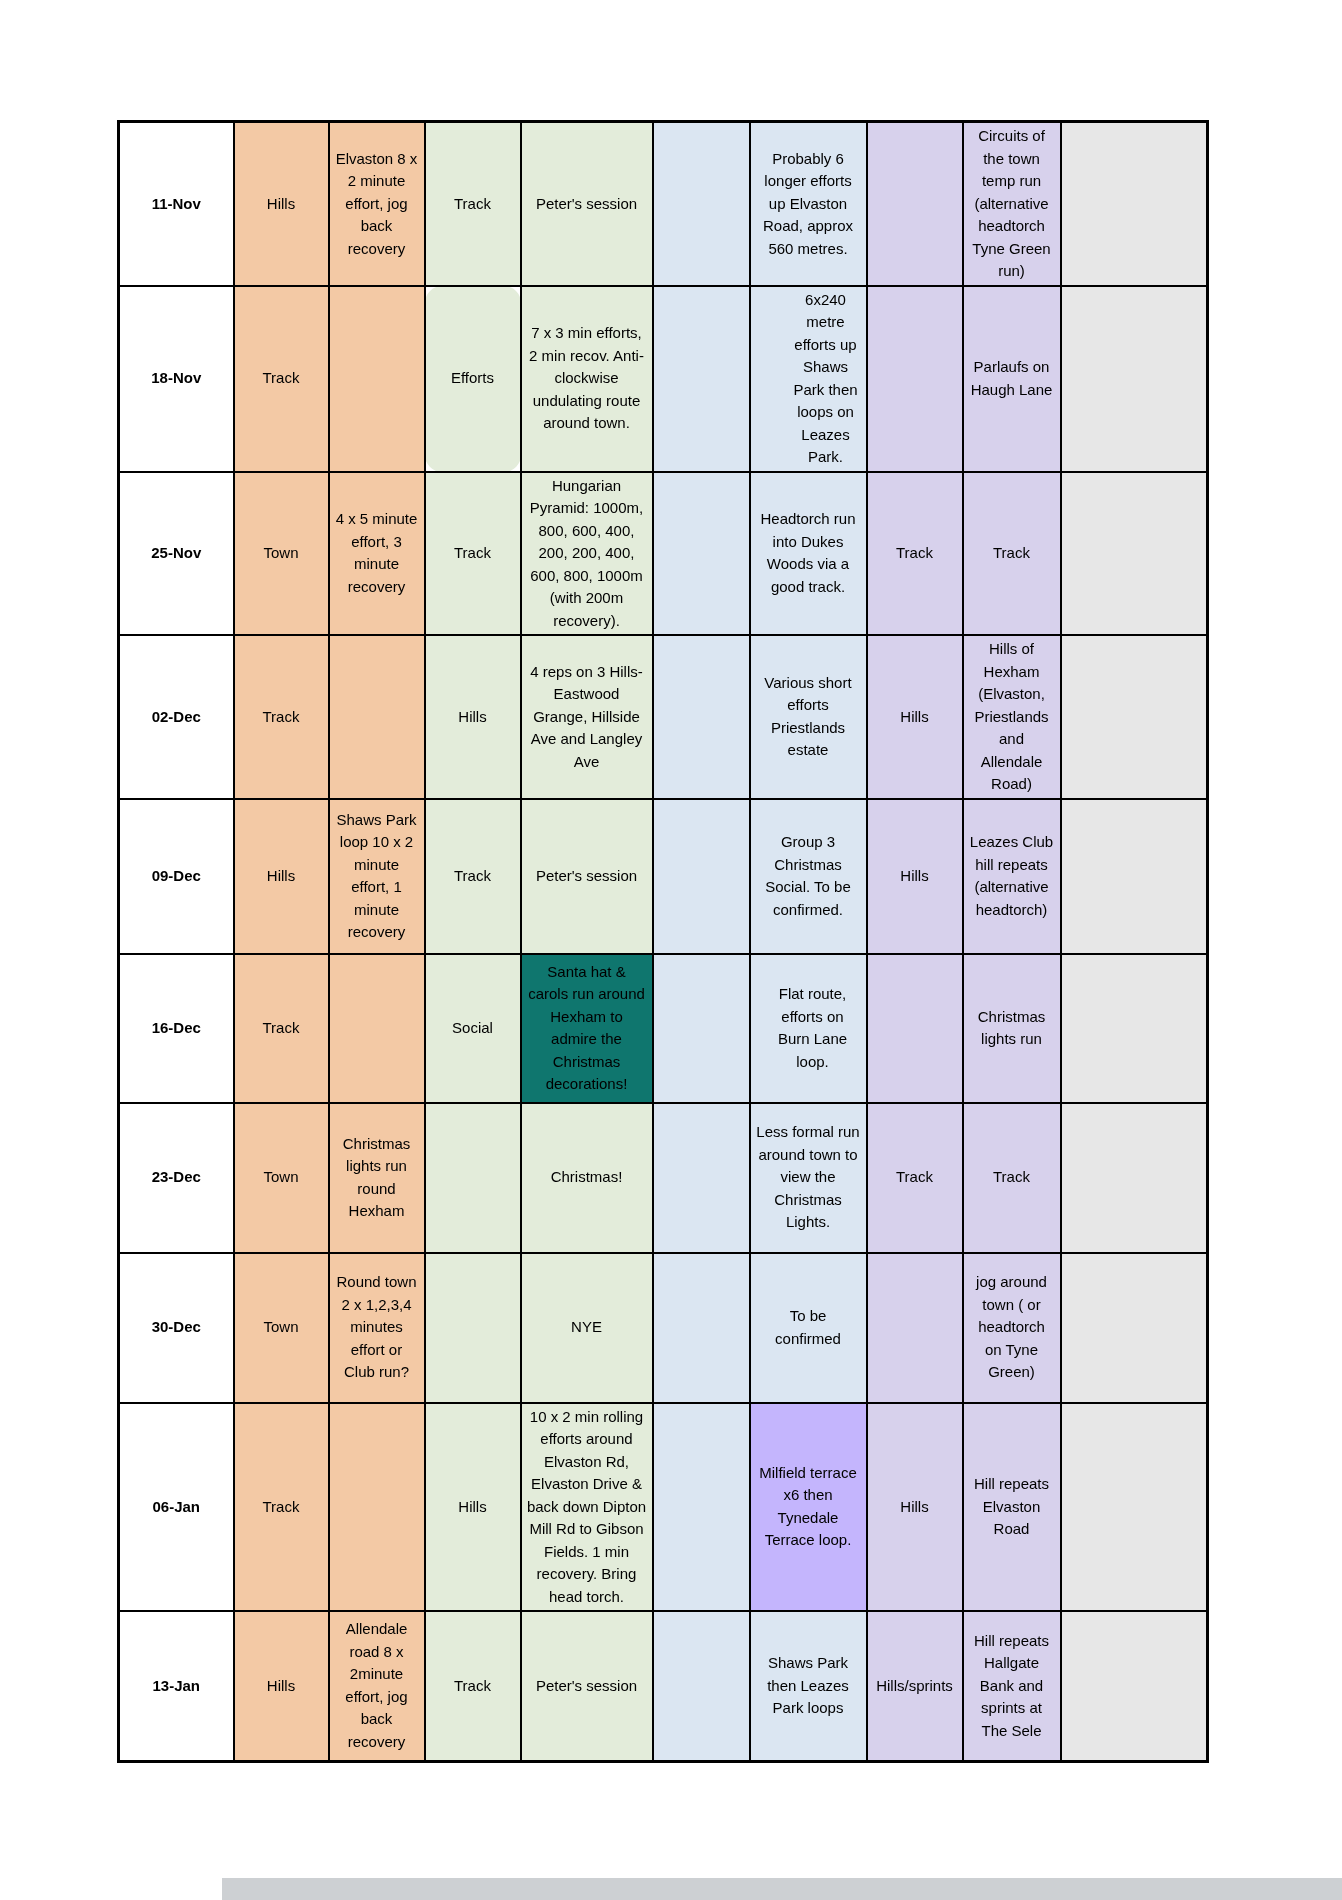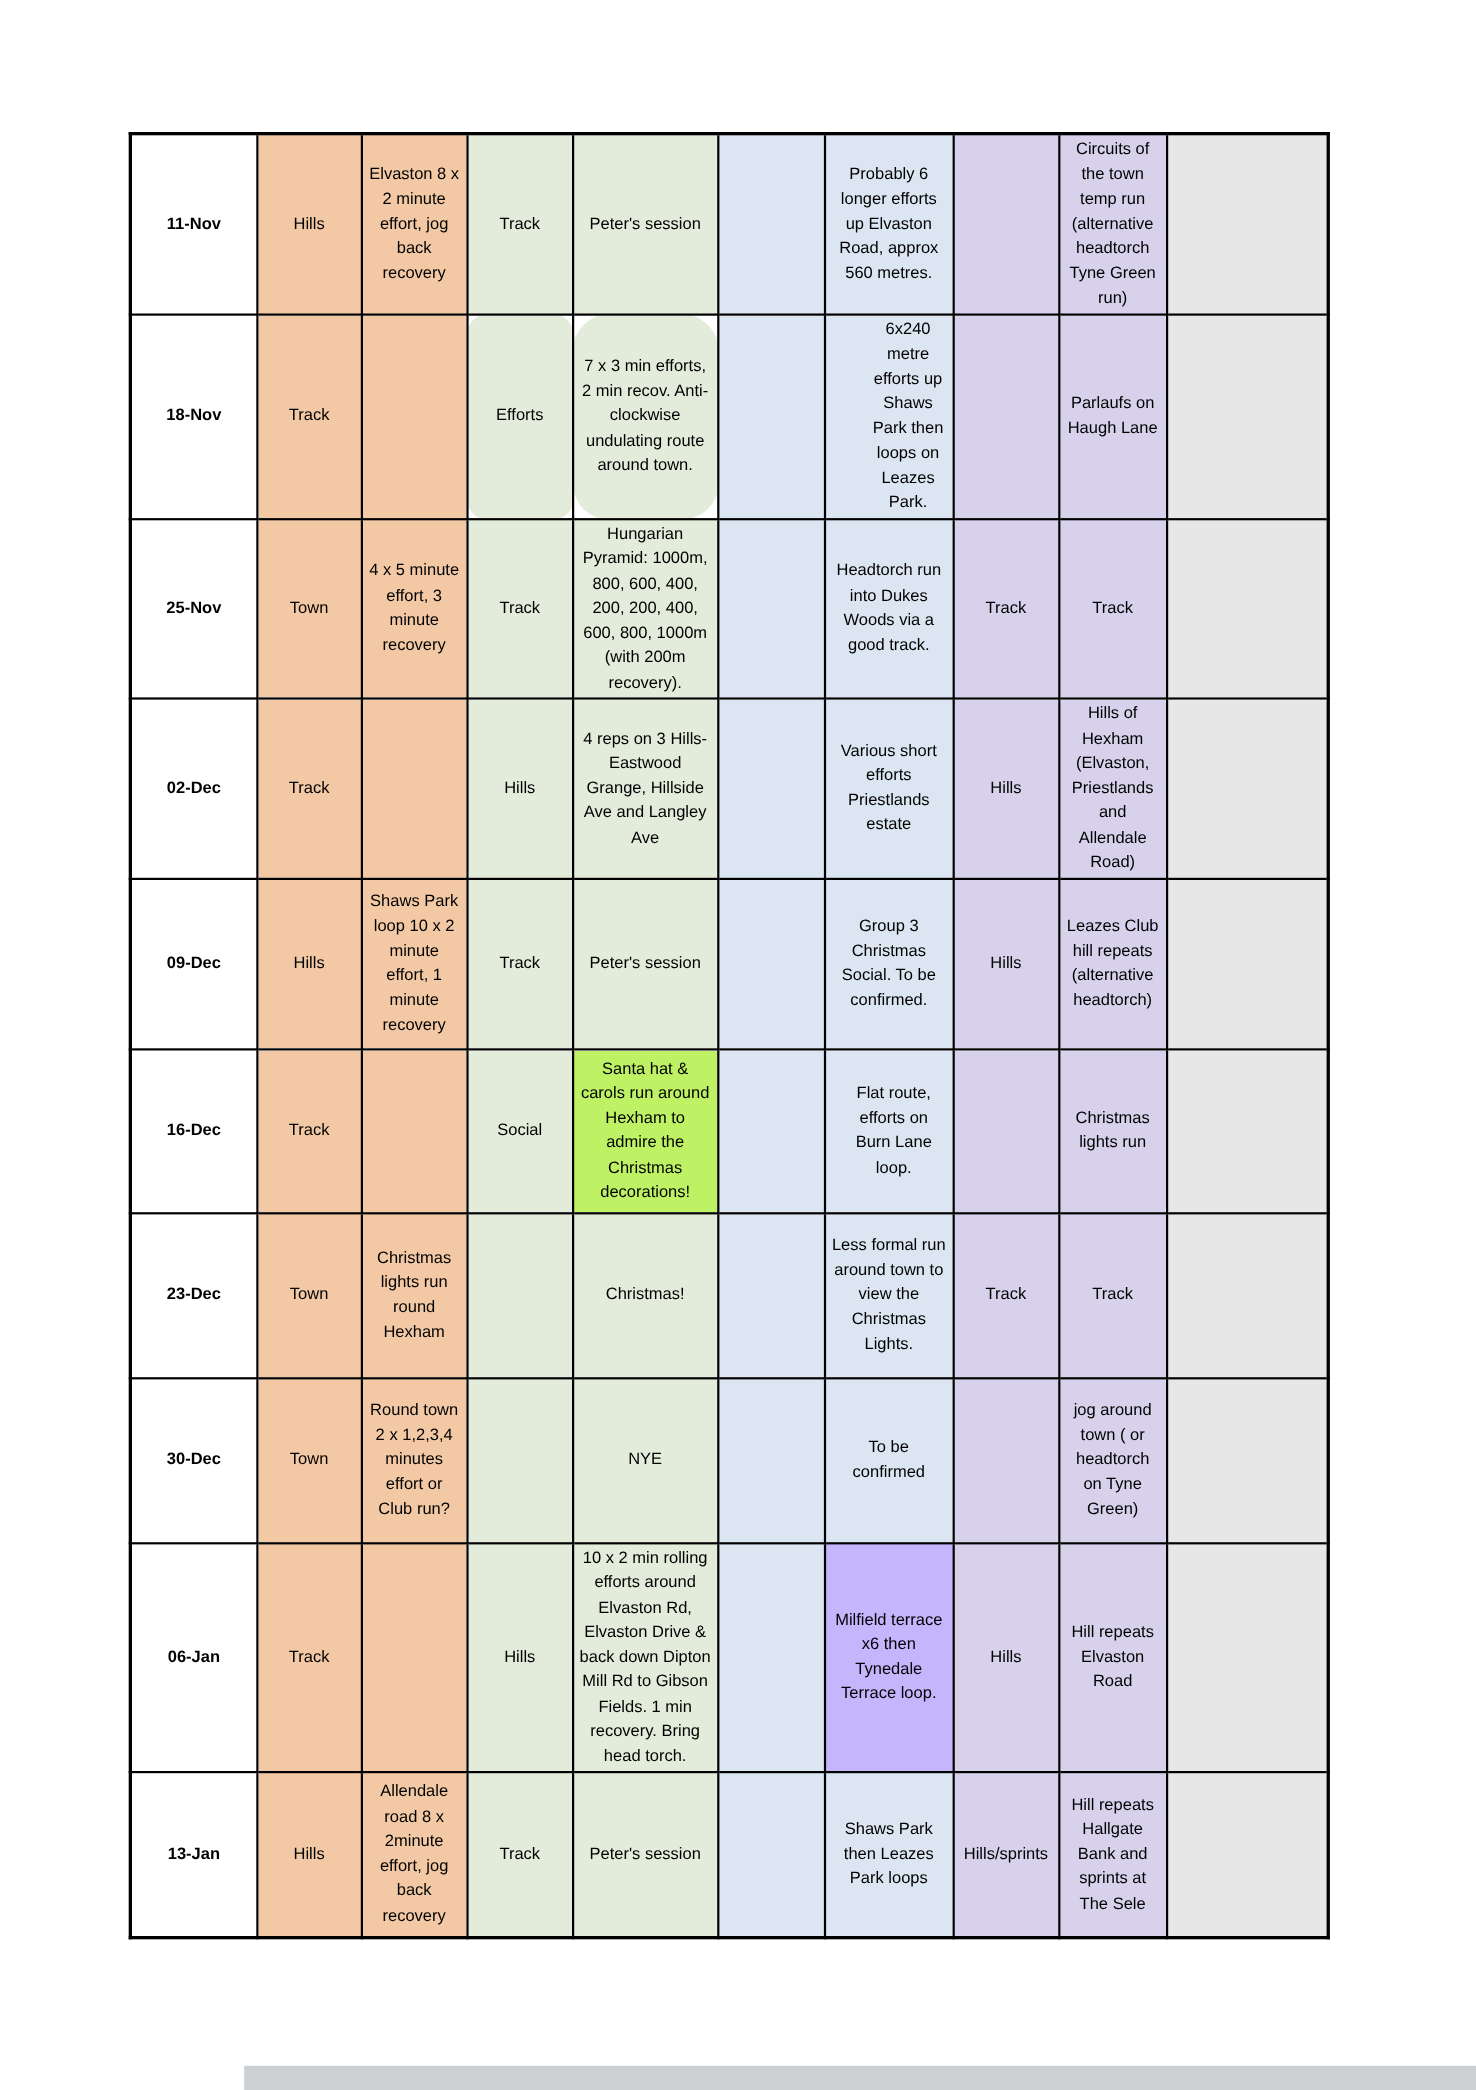--- a/index.html
+++ b/index.html
@@ -78,21 +78,21 @@
           <td class="col-session-c-detail" style="background: rgb(219, 230, 242);">Probably 6 longer efforts up Elvaston Road, approx 560 metres.</td>
           <td class="col-session-d-type" style="background: rgb(215, 209, 236);"></td>
           <td class="col-session-d-detail" style="background: rgb(215, 209, 236);">Circuits of the town temp run (alternative headtorch Tyne Green run)</td>
           <td class="col-notes" style="background: rgb(231, 231, 231);"></td>
         </tr>
         <tr style="height: 174px;">
           <td class="col-date" style="background: rgb(255, 255, 255);">18-Nov</td>
           <td class="col-session-a-type" style="background: rgb(243, 201, 165);">Track</td>
           <td class="col-session-a-detail" style="background: rgb(243, 201, 165);"></td>
           <td class="col-session-b-type" style="background: rgb(227, 236, 218); border-radius: 17px;">Efforts</td>
-          <td class="col-session-b-detail" style="background: rgb(227, 236, 218); border-radius: 32px;">7 x 3 min efforts, 2 min recov. Anti-clockwise undulating route around town.</td>
+          <td class="col-session-b-detail" style="background: rgb(227, 236, 218);">7 x 3 min efforts, 2 min recov. Anti-clockwise undulating route around town.</td>
           <td class="col-session-c-type" style="background: rgb(219, 230, 242);"></td>
           <td class="col-session-c-detail" style="background: rgb(219, 230, 242); padding-left: 40px;">6x240 metre efforts up Shaws Park then loops on Leazes Park.</td>
           <td class="col-session-d-type" style="background: rgb(215, 209, 236);"></td>
           <td class="col-session-d-detail" style="background: rgb(215, 209, 236);">Parlaufs on Haugh Lane</td>
           <td class="col-notes" style="background: rgb(231, 231, 231);"></td>
         </tr>
         <tr style="height: 151px;">
           <td class="col-date" style="background: rgb(255, 255, 255);">25-Nov</td>
           <td class="col-session-a-type" style="background: rgb(243, 201, 165);">Town</td>
           <td class="col-session-a-detail" style="background: rgb(243, 201, 165);">4 x 5 minute effort, 3 minute recovery</td>
@@ -126,21 +126,21 @@
           <td class="col-session-c-detail" style="background: rgb(219, 230, 242);">Group 3 Christmas Social. To be confirmed.</td>
           <td class="col-session-d-type" style="background: rgb(215, 209, 236);">Hills</td>
           <td class="col-session-d-detail" style="background: rgb(215, 209, 236);">Leazes Club hill repeats (alternative headtorch)</td>
           <td class="col-notes" style="background: rgb(231, 231, 231);"></td>
         </tr>
         <tr style="height: 149px;">
           <td class="col-date" style="background: rgb(255, 255, 255);">16-Dec</td>
           <td class="col-session-a-type" style="background: rgb(243, 201, 165);">Track</td>
           <td class="col-session-a-detail" style="background: rgb(243, 201, 165);"></td>
           <td class="col-session-b-type" style="background: rgb(227, 236, 218);">Social</td>
-          <td class="col-session-b-detail" style="background: #bef264;">Santa hat &amp; carols run around Hexham to admire the Christmas decorations!</td>
+          <td class="col-session-b-detail" style="background: #0f766e;">Santa hat &amp; carols run around Hexham to admire the Christmas decorations!</td>
           <td class="col-session-c-type" style="background: rgb(219, 230, 242);"></td>
           <td class="col-session-c-detail" style="background: rgb(219, 230, 242); padding-left: 14px;">Flat route, efforts on Burn Lane loop.</td>
           <td class="col-session-d-type" style="background: rgb(215, 209, 236);"></td>
           <td class="col-session-d-detail" style="background: rgb(215, 209, 236);">Christmas lights run</td>
           <td class="col-notes" style="background: rgb(231, 231, 231);"></td>
         </tr>
         <tr style="height: 150px;">
           <td class="col-date" style="background: rgb(255, 255, 255);">23-Dec</td>
           <td class="col-session-a-type" style="background: rgb(243, 201, 165);">Town</td>
           <td class="col-session-a-detail" style="background: rgb(243, 201, 165);">Christmas lights run round Hexham</td>

